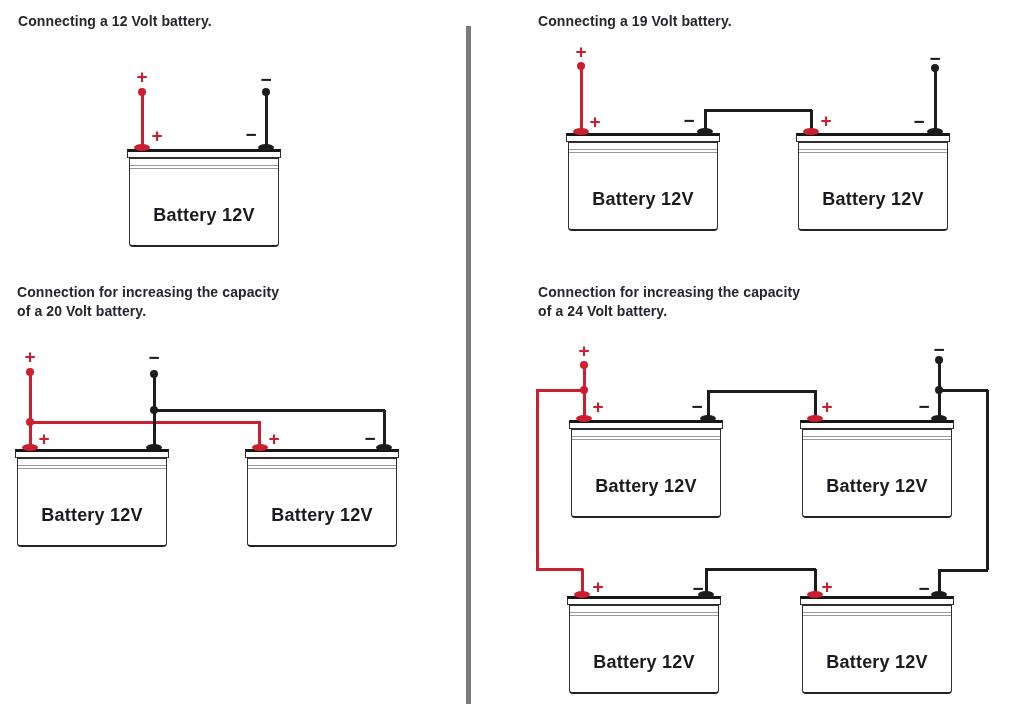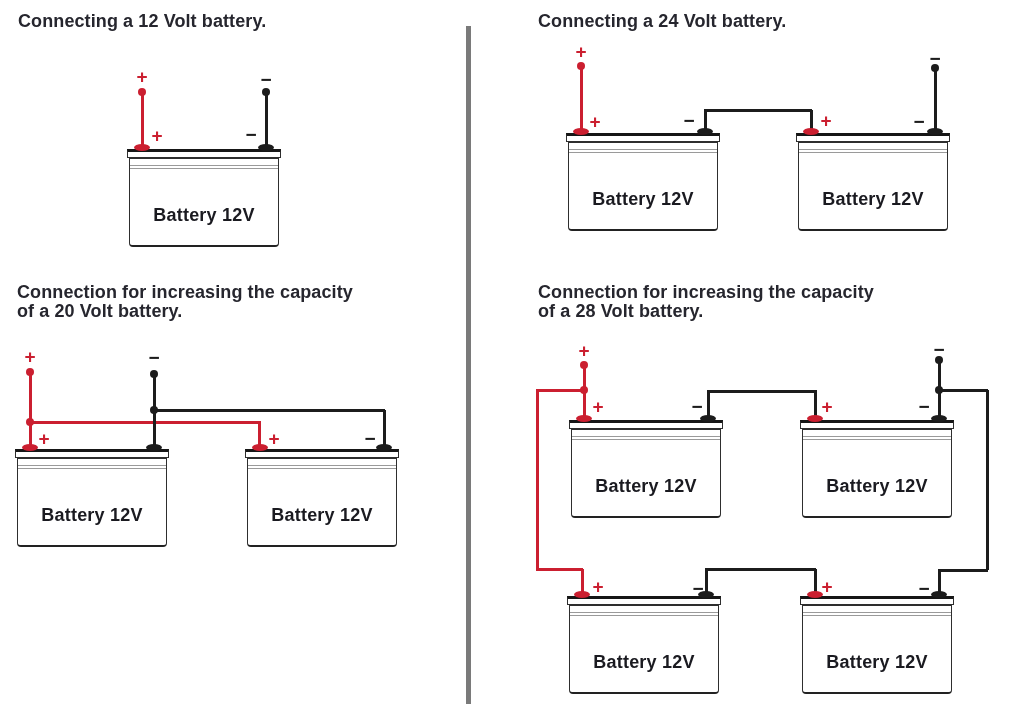--- a/index.html
+++ b/index.html
@@ -5,21 +5,21 @@
   html,body{margin:0;padding:0;background:#ffffff;}
   #sheet{
     position:relative;
     width:1023px;height:721px;
     background:#ffffff;
     font-family:"Liberation Sans",sans-serif;
     overflow:hidden;
   }
   .ptitle{
     position:absolute;
-    font-size:18px;font-weight:700;
+    font-size:14px;font-weight:700;
     color:#26262e;
     line-height:19px;
     letter-spacing:.1px;
     white-space:nowrap;
   }
   
   .battery{position:absolute;width:154px;height:98px;}
   .lid{
     position:absolute;left:0;top:0;width:154px;height:9px;
     background:#ffffff;
@@ -95,21 +95,21 @@
       </div>
     </div>
 
     <span class="sign tr" style="left:142px;top:76px">+</span>
     <span class="sign tb" style="left:266px;top:79px">−</span>
     <span class="sign tr" style="left:157px;top:135px">+</span>
     <span class="sign tb" style="left:251px;top:134px">−</span>
   </div>
 
   <div>
-    <span class="ptitle" style="left:538px;top:12px">Connecting a 24 Volt battery.</span>
+    <span class="ptitle" style="left:538px;top:12px">Connecting a 19 Volt battery.</span>
 
     <div class="wire wv cr" style="left:580px;top:66px;height:66px"></div>
     <div class="wire wv cb" style="left:704px;top:110px;height:22px"></div>
     <div class="wire wh cb" style="left:704px;top:109px;width:108px"></div>
     <div class="wire wv cb" style="left:810px;top:110px;height:22px"></div>
     <div class="wire wv cb" style="left:934px;top:68px;height:64px"></div>
     <div class="dot cr" style="left:577px;top:62px"></div>
     <div class="dot cb" style="left:931px;top:64px"></div>
 
     <div class="battery" style="left:566px;top:133px">
@@ -175,21 +175,21 @@
 
     <span class="sign tr" style="left:30px;top:356px">+</span>
     <span class="sign tb" style="left:154px;top:357px">−</span>
     <span class="sign tr" style="left:44px;top:438px">+</span>
     <span class="sign tr" style="left:274px;top:438px">+</span>
     <span class="sign tb" style="left:370px;top:438px">−</span>
   </div>
 
   <div>
     <span class="ptitle" style="left:538px;top:283px">Connection for increasing the capacity</span>
-    <span class="ptitle" style="left:538px;top:302px">of a 28 Volt battery.</span>
+    <span class="ptitle" style="left:538px;top:302px">of a 24 Volt battery.</span>
 
     <div class="wire wv cr" style="left:583px;top:365px;height:54px"></div>
     <div class="wire wh cr" style="left:536px;top:389px;width:49px"></div>
     <div class="wire wv cr" style="left:536px;top:390px;height:180px"></div>
     <div class="wire wh cr" style="left:536px;top:568px;width:47px"></div>
     <div class="wire wv cr" style="left:581px;top:569px;height:25px"></div>
 
     <div class="wire wv cb" style="left:707px;top:391px;height:28px"></div>
     <div class="wire wh cb" style="left:707px;top:390px;width:110px"></div>
     <div class="wire wv cb" style="left:814px;top:391px;height:28px"></div>

